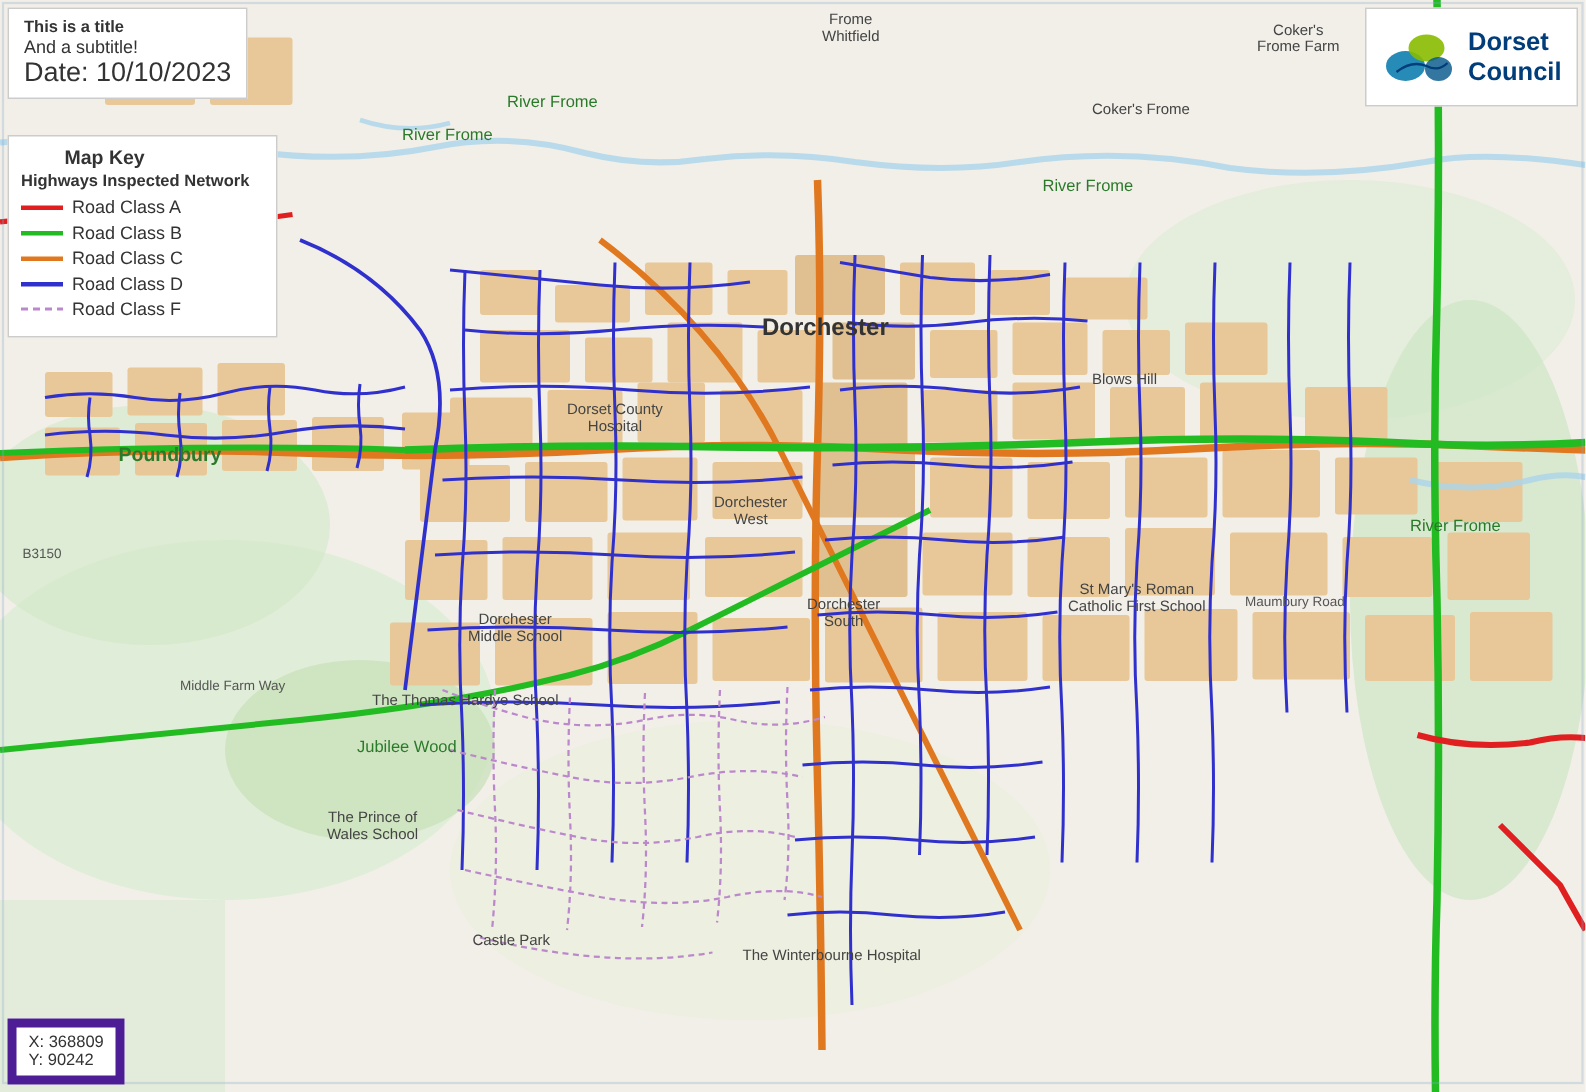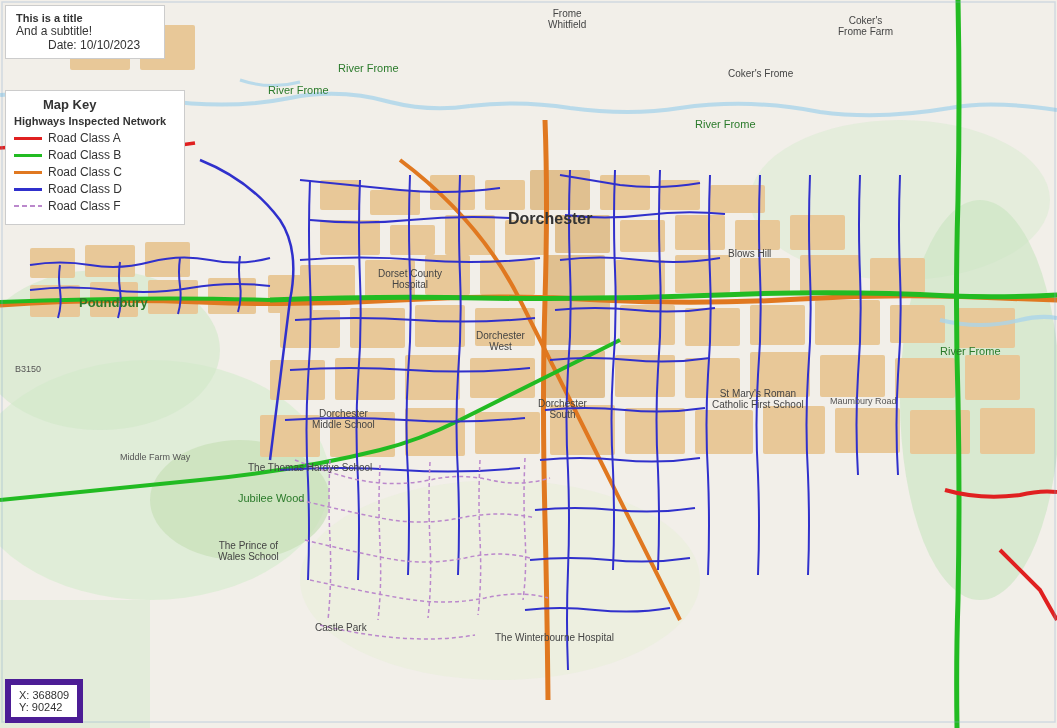--- a/index.html
+++ b/index.html
@@ -33,23 +33,22 @@
     #title-box .title-text {
       font-size: 11px;
       font-weight: bold;
       color: #333;
     }
     #title-box .subtitle-text {
       font-size: 12px;
       color: #333;
     }
     #title-box .date-text {
-      font-size: 12px;
-      color: #333;
-      margin-left: 32px;
+      font-size: 18px;
+      color: #333;
     }
 
     
     #map-key {
       position: absolute;
       top: 90px; left: 5px;
       background: white;
       border: 1px solid #ccc;
       padding: 6px 10px 8px 8px;
       z-index: 10;
@@ -376,20 +375,33 @@
     <div class="key-item">
       <span class="key-line" style="background-color:#3030cc;"></span>
       <span>Road Class D</span>
     </div>
     <div class="key-item">
       <span class="key-line" style="background: repeating-linear-gradient(to right, #bb88cc 0, #bb88cc 5px, transparent 5px, transparent 8px); height:2px;"></span>
       <span>Road Class F</span>
     </div>
   </div>
 
+  <div id="dorset-logo">
+    <svg class="dorset-icon" viewBox="0 0 52 52">
+
+      <ellipse cx="16" cy="32" rx="13" ry="10" fill="#0077aa" opacity="0.85"></ellipse>
+      <ellipse cx="30" cy="20" rx="12" ry="9" fill="#88bb00" opacity="0.9"></ellipse>
+      <ellipse cx="38" cy="34" rx="9" ry="8" fill="#005588" opacity="0.8"></ellipse>
+      <path d="M 10 36 Q 20 28 30 32 Q 38 36 44 30" stroke="#003d7a" stroke-width="1.5" fill="none"></path>
+    </svg>
+    <div>
+      <div class="dorset-text">Dorset</div>
+      <div class="dorset-text">Council</div>
+    </div>
+  </div>
 
   <div id="coords-box">
     <div>X: 368809</div>
     <div>Y: 90242</div>
   </div>
 
 
 </div>
 
 </body></html>

